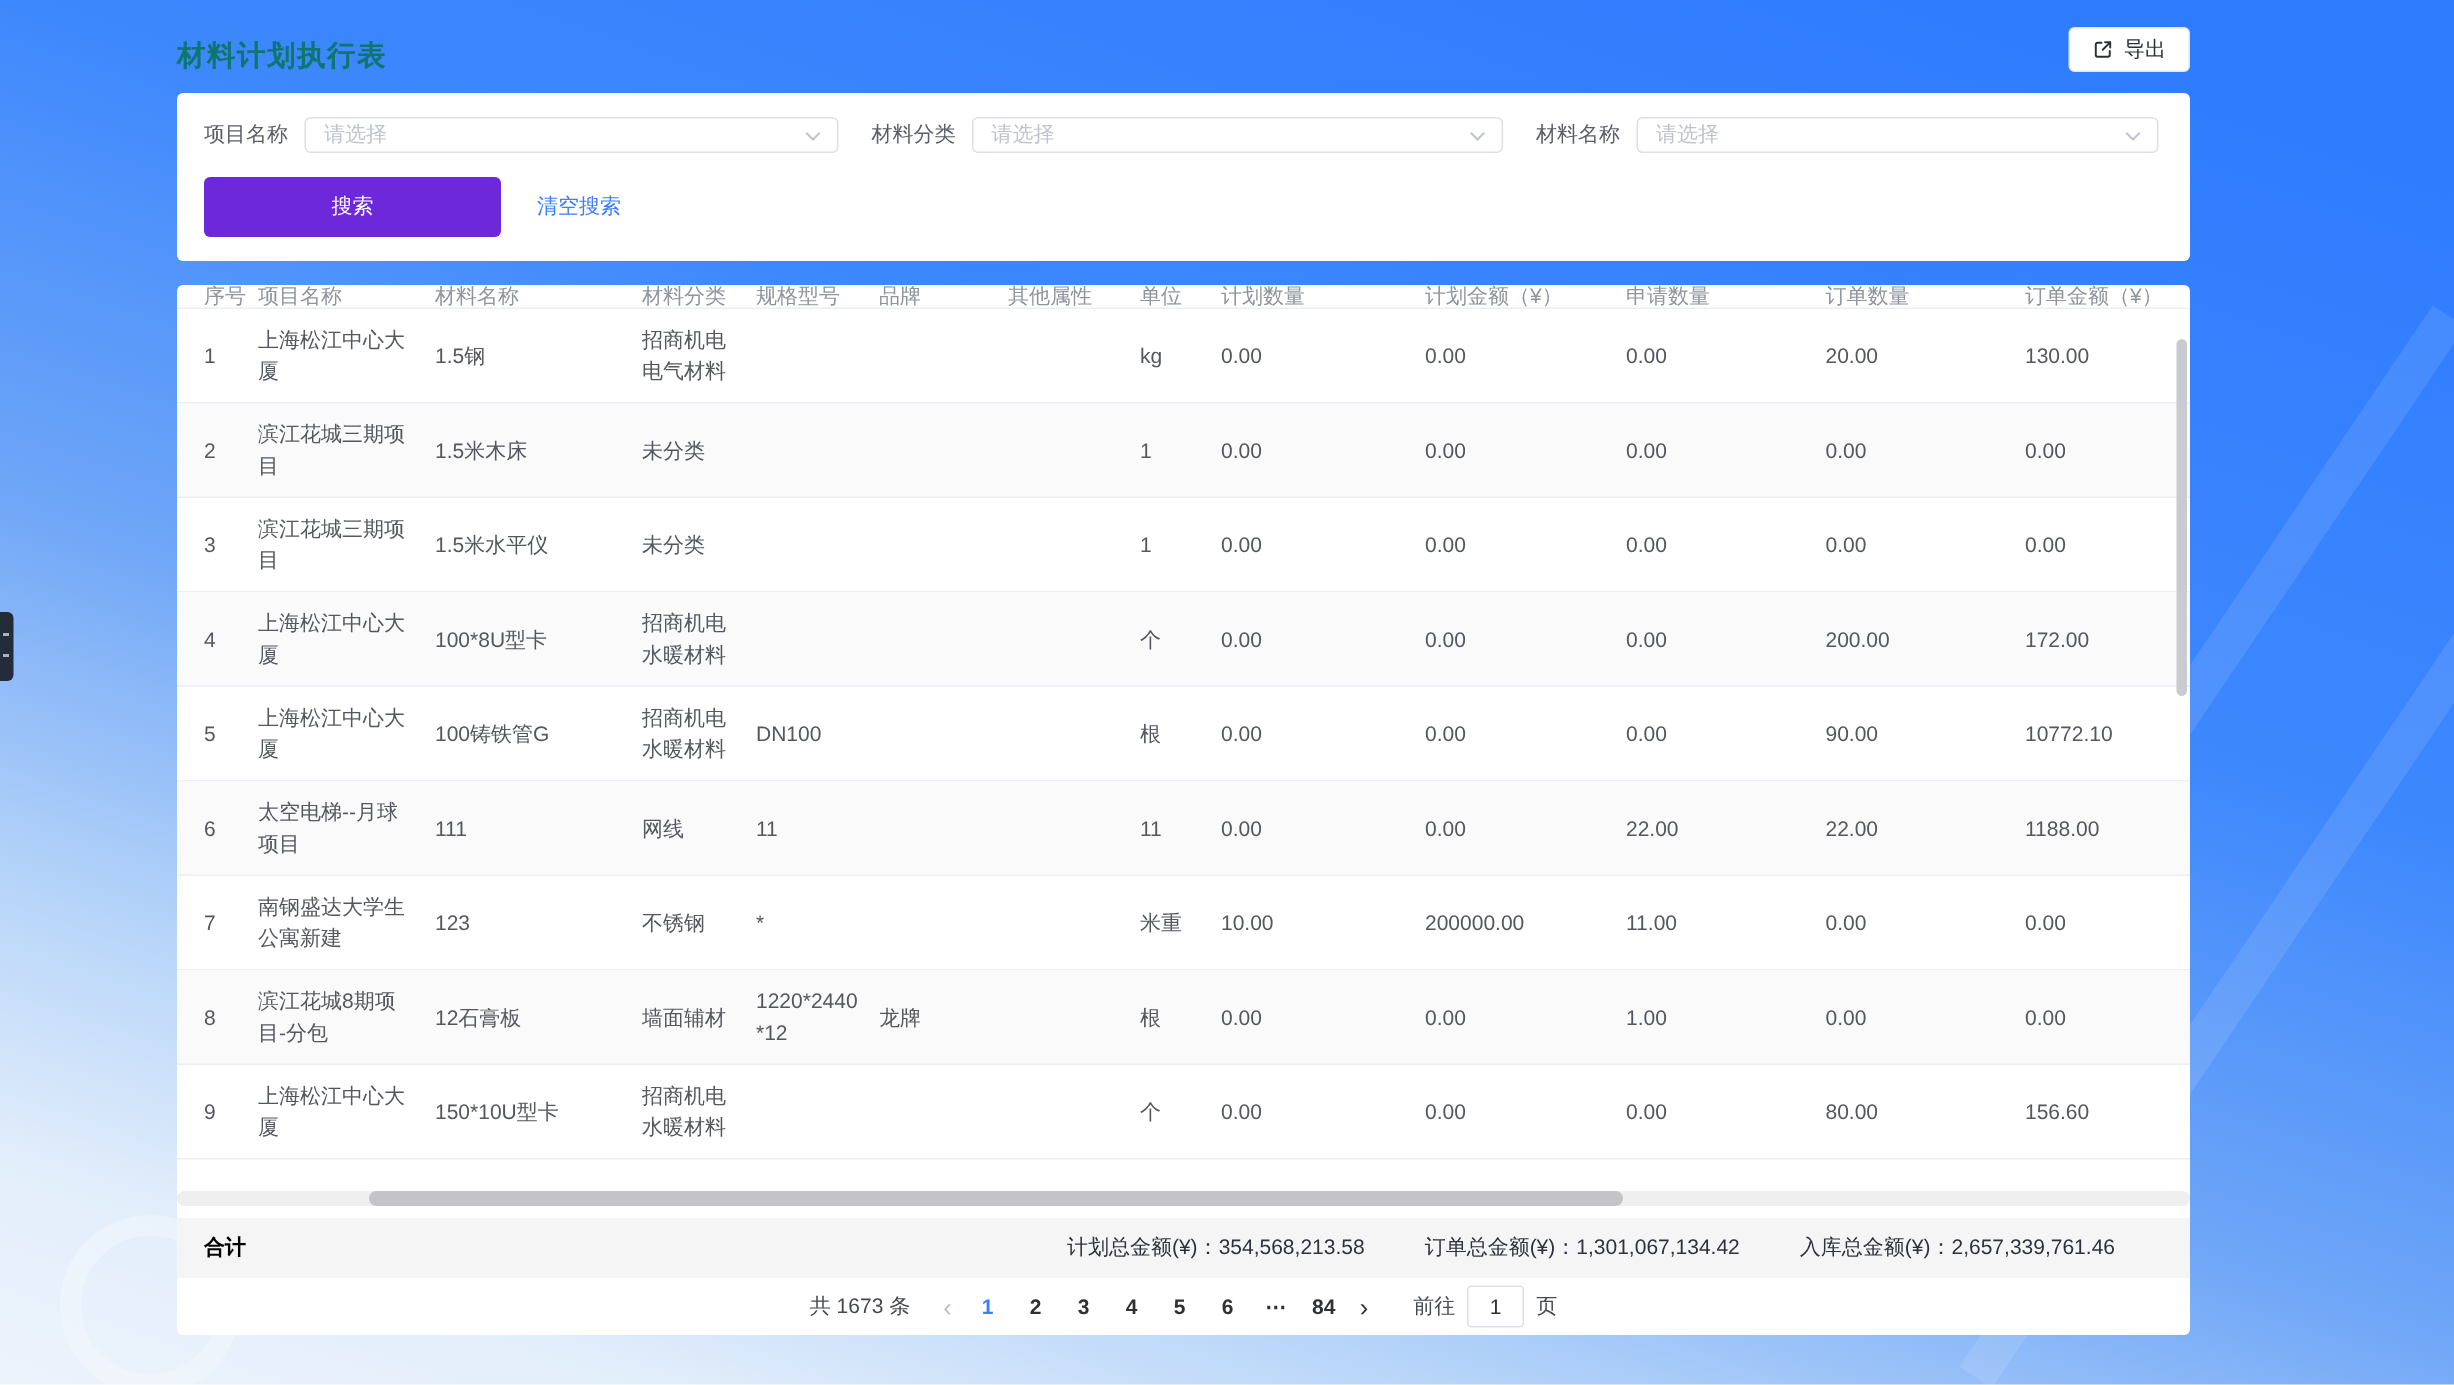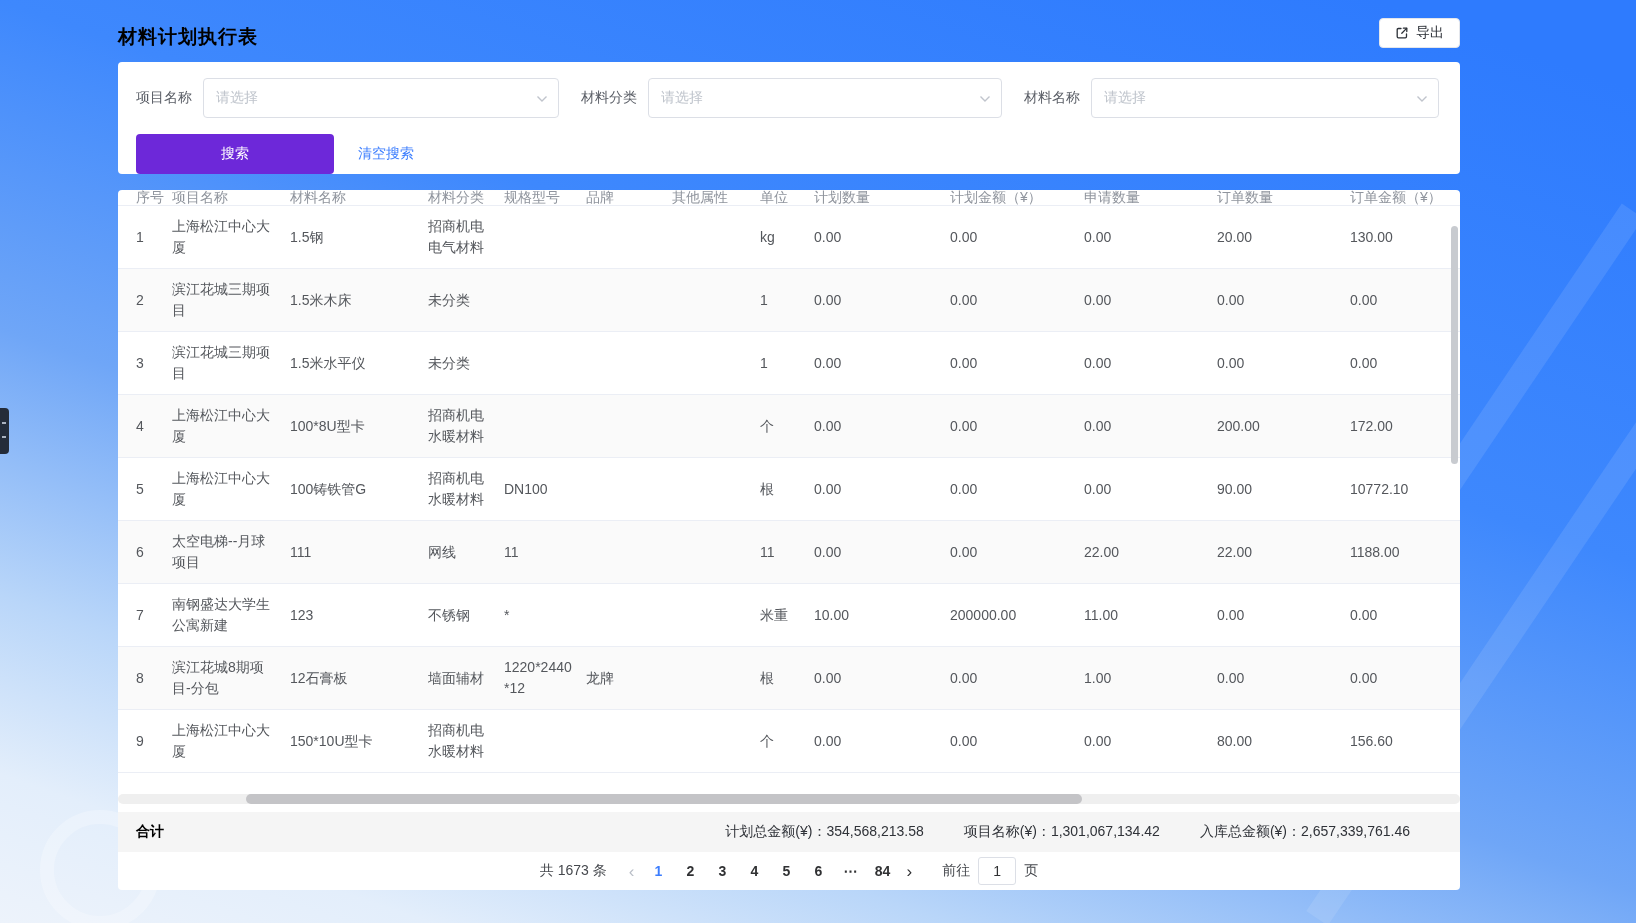--- a/index.html
+++ b/index.html
@@ -23,37 +23,37 @@
   }
   .drawer-handle::before, .drawer-handle::after {
     content:""; position:absolute; left:2px; width:4px; height:2px; background:#aab2bf;
   }
   .drawer-handle::before { top:14px; }
   .drawer-handle::after  { top:28px; }
 
   .page { position:absolute; left:118px; top:0; width:1342px; height:923px; }
 
   
-  .page-title { position:absolute; left:0; top:24px; font-size:19px; font-weight:bold; color:#000000; letter-spacing:1px; }
+  .page-title { position:absolute; left:0; top:24px; font-size:19px; font-weight:bold; color:#0f766e; letter-spacing:1px; }
   .export-btn {
     position:absolute; right:0; top:18px; height:30px; padding:0 15px;
     background:#ffffff; border:1px solid #e3e6ec; border-radius:4px;
     display:flex; align-items:center; gap:7px; font-size:14px; color:#2b2f36; cursor:pointer;
   }
   .export-btn svg { display:block; }
 
   
   .filter-card {
     position:absolute; left:0; top:62px; width:1342px; height:112px;
     background:#ffffff; border-radius:4px;
   }
   .filter-row { display:flex; align-items:center; padding:16px 18px 0 18px; }
   .f-label { color:#5a5e66; margin-right:11px; white-space:nowrap; }
   .select {
-    height:40px; border:1px solid #dcdfe6; border-radius:4px; background:#fff;
+    height:24px; border:1px solid #dcdfe6; border-radius:4px; background:#fff;
     display:flex; align-items:center; justify-content:space-between;
     padding:0 10px 0 12px; cursor:pointer;
   }
   .select .ph { color:#bfc4cc; }
   .sel-1 { width:356px; margin-right:22px; }
   .sel-2 { width:354px; margin-right:22px; }
   .sel-3 { width:348px; }
   .actions-row { display:flex; align-items:center; padding:16px 18px 0 18px; }
   .search-btn {
     width:198px; height:40px; background:#6d28d9; color:#fff; border:none; border-radius:4px;
@@ -335,21 +335,21 @@
 
     <div class="h-scrollbar">
       <div class="h-thumb"></div>
     </div>
     <div class="v-scrollbar"></div>
 
     <div class="summary-row">
       <span class="summary-label">合计</span>
       <span class="summary-spacer"></span>
       <span class="summary-item"><span>计划总金额(¥)：</span><b>354,568,213.58</b></span>
-      <span class="summary-item"><span>项目名称(¥)：</span><b>1,301,067,134.42</b></span>
+      <span class="summary-item"><span>订单总金额(¥)：</span><b>1,301,067,134.42</b></span>
       <span class="summary-item"><span>入库总金额(¥)：</span><b>2,657,339,761.46</b></span>
     </div>
 
     <div class="pagination">
       <span class="total-count">共 1673 条</span>
       <button class="arrow-btn disabled"><span>‹</span></button>
       <span class="pager-pages">
           <button class="page-btn current">1</button>
           <button class="page-btn">2</button>
           <button class="page-btn">3</button>

